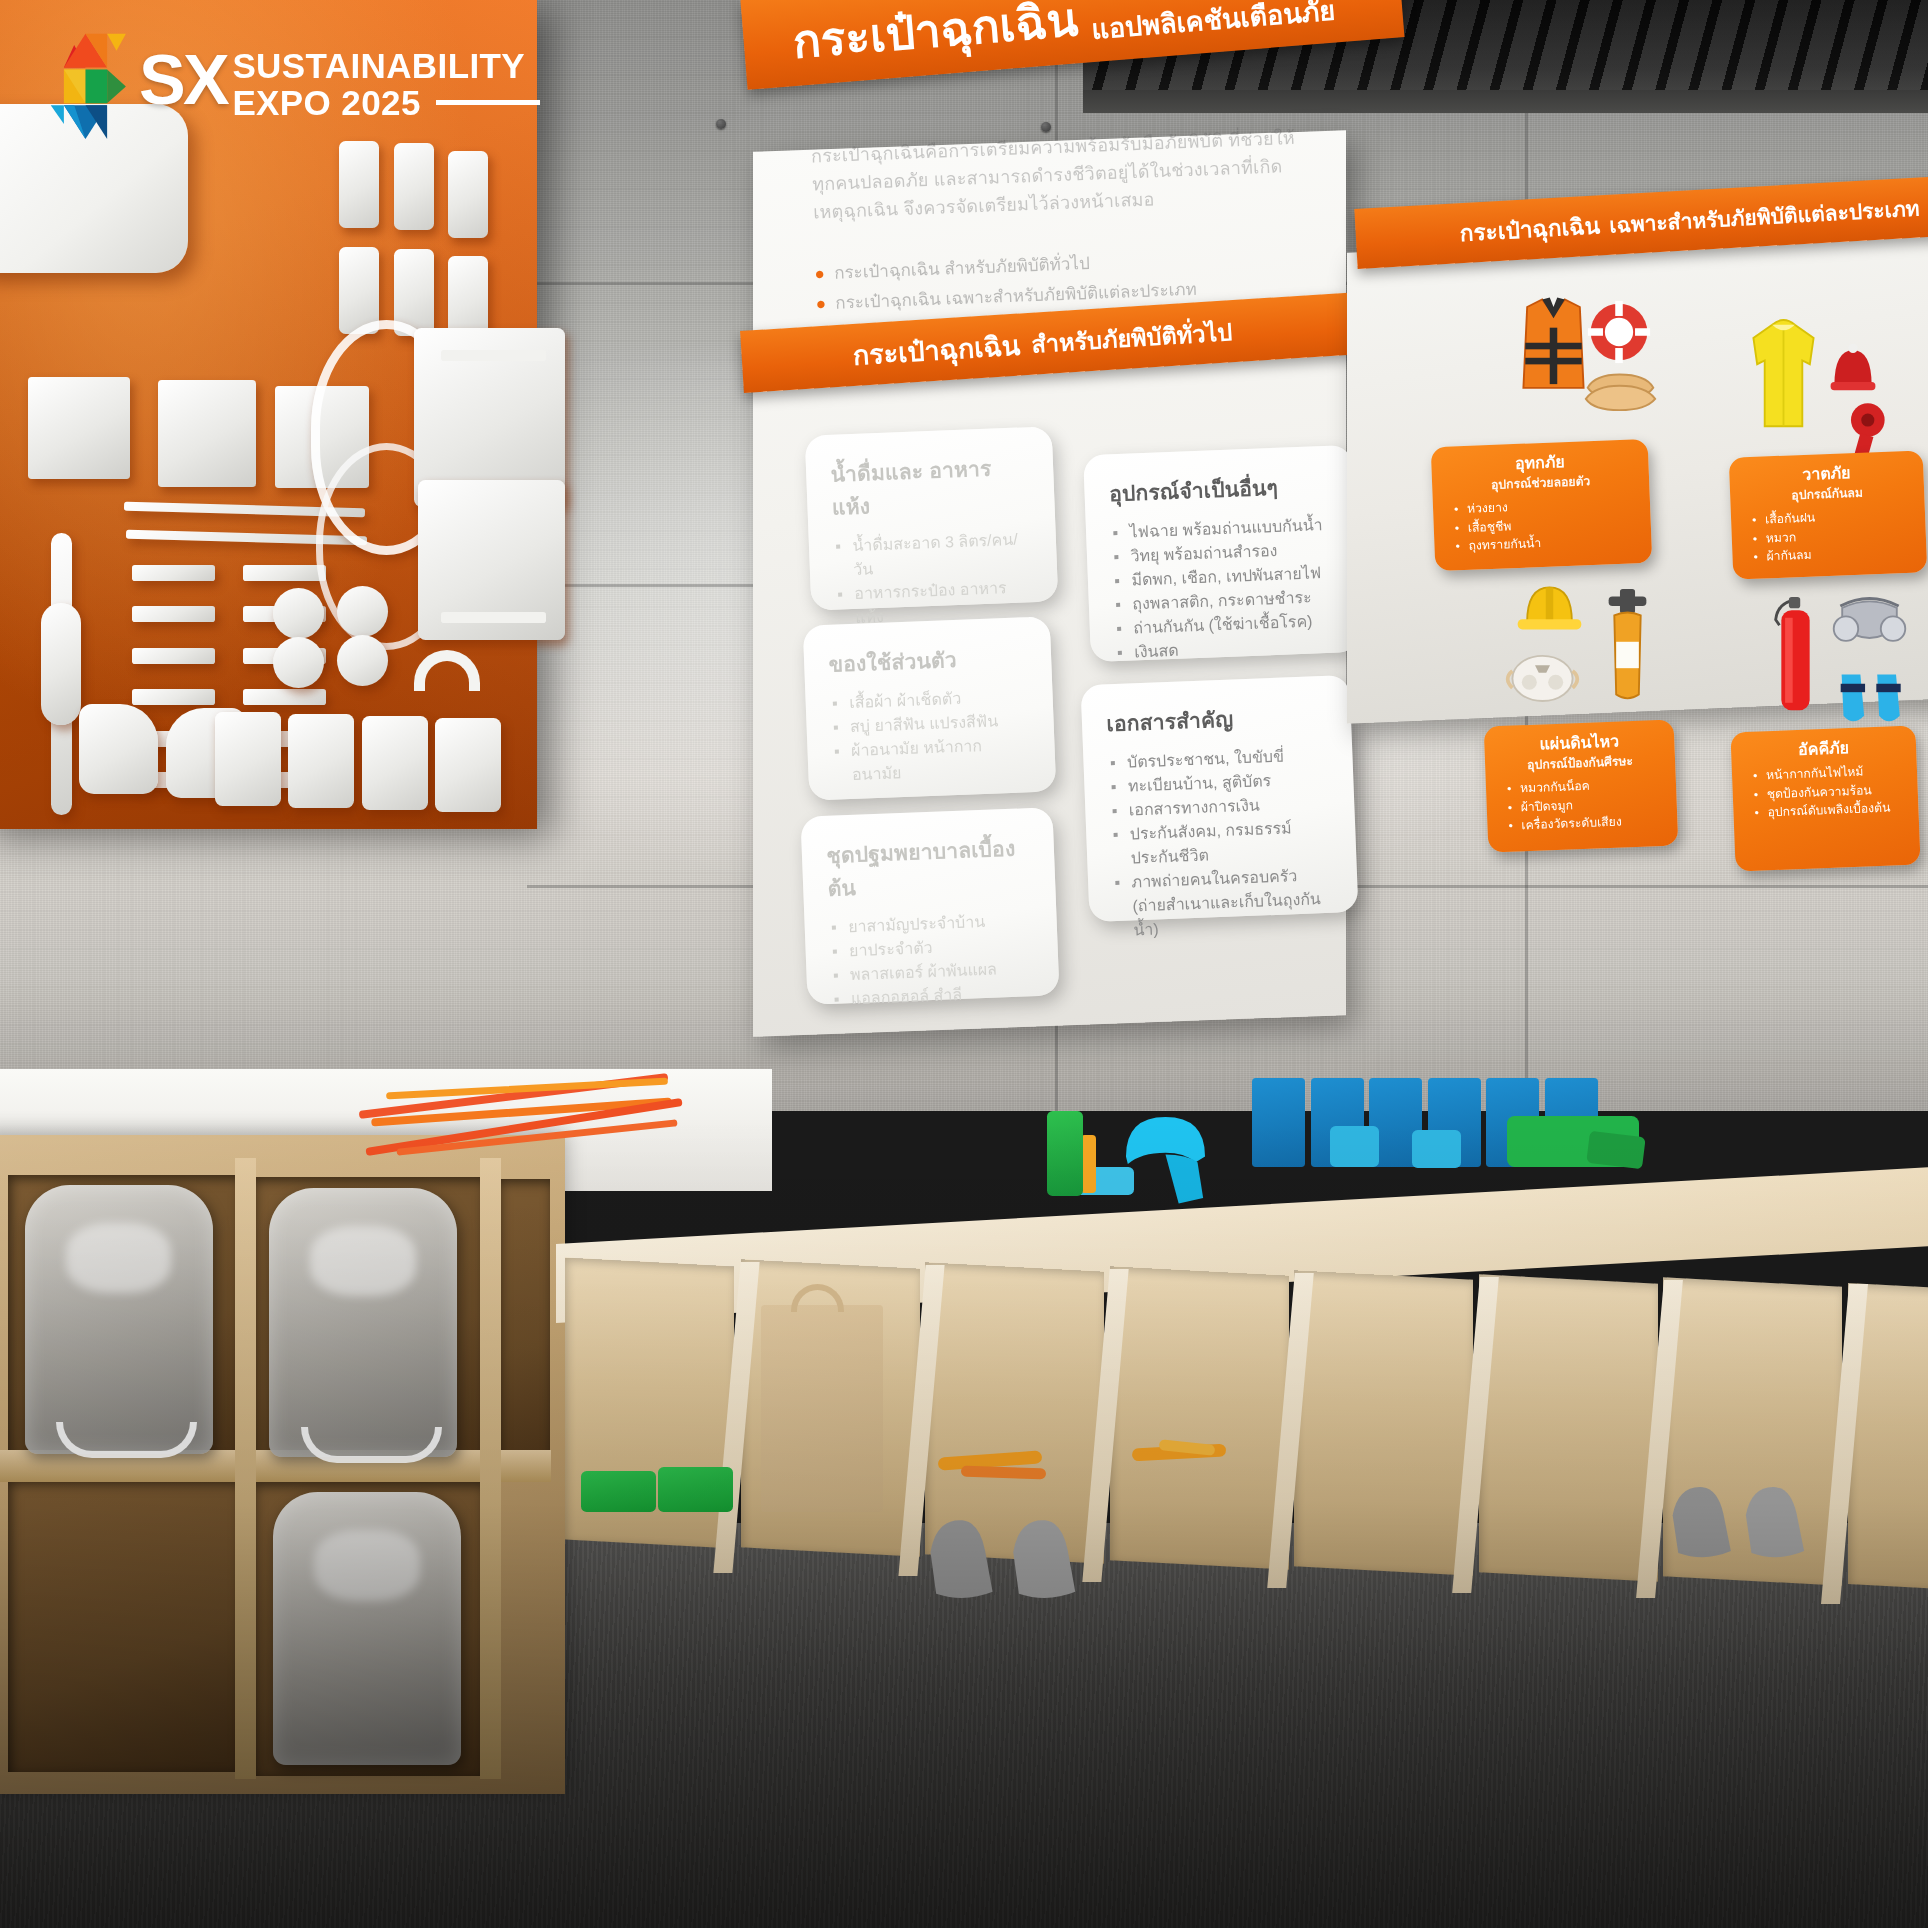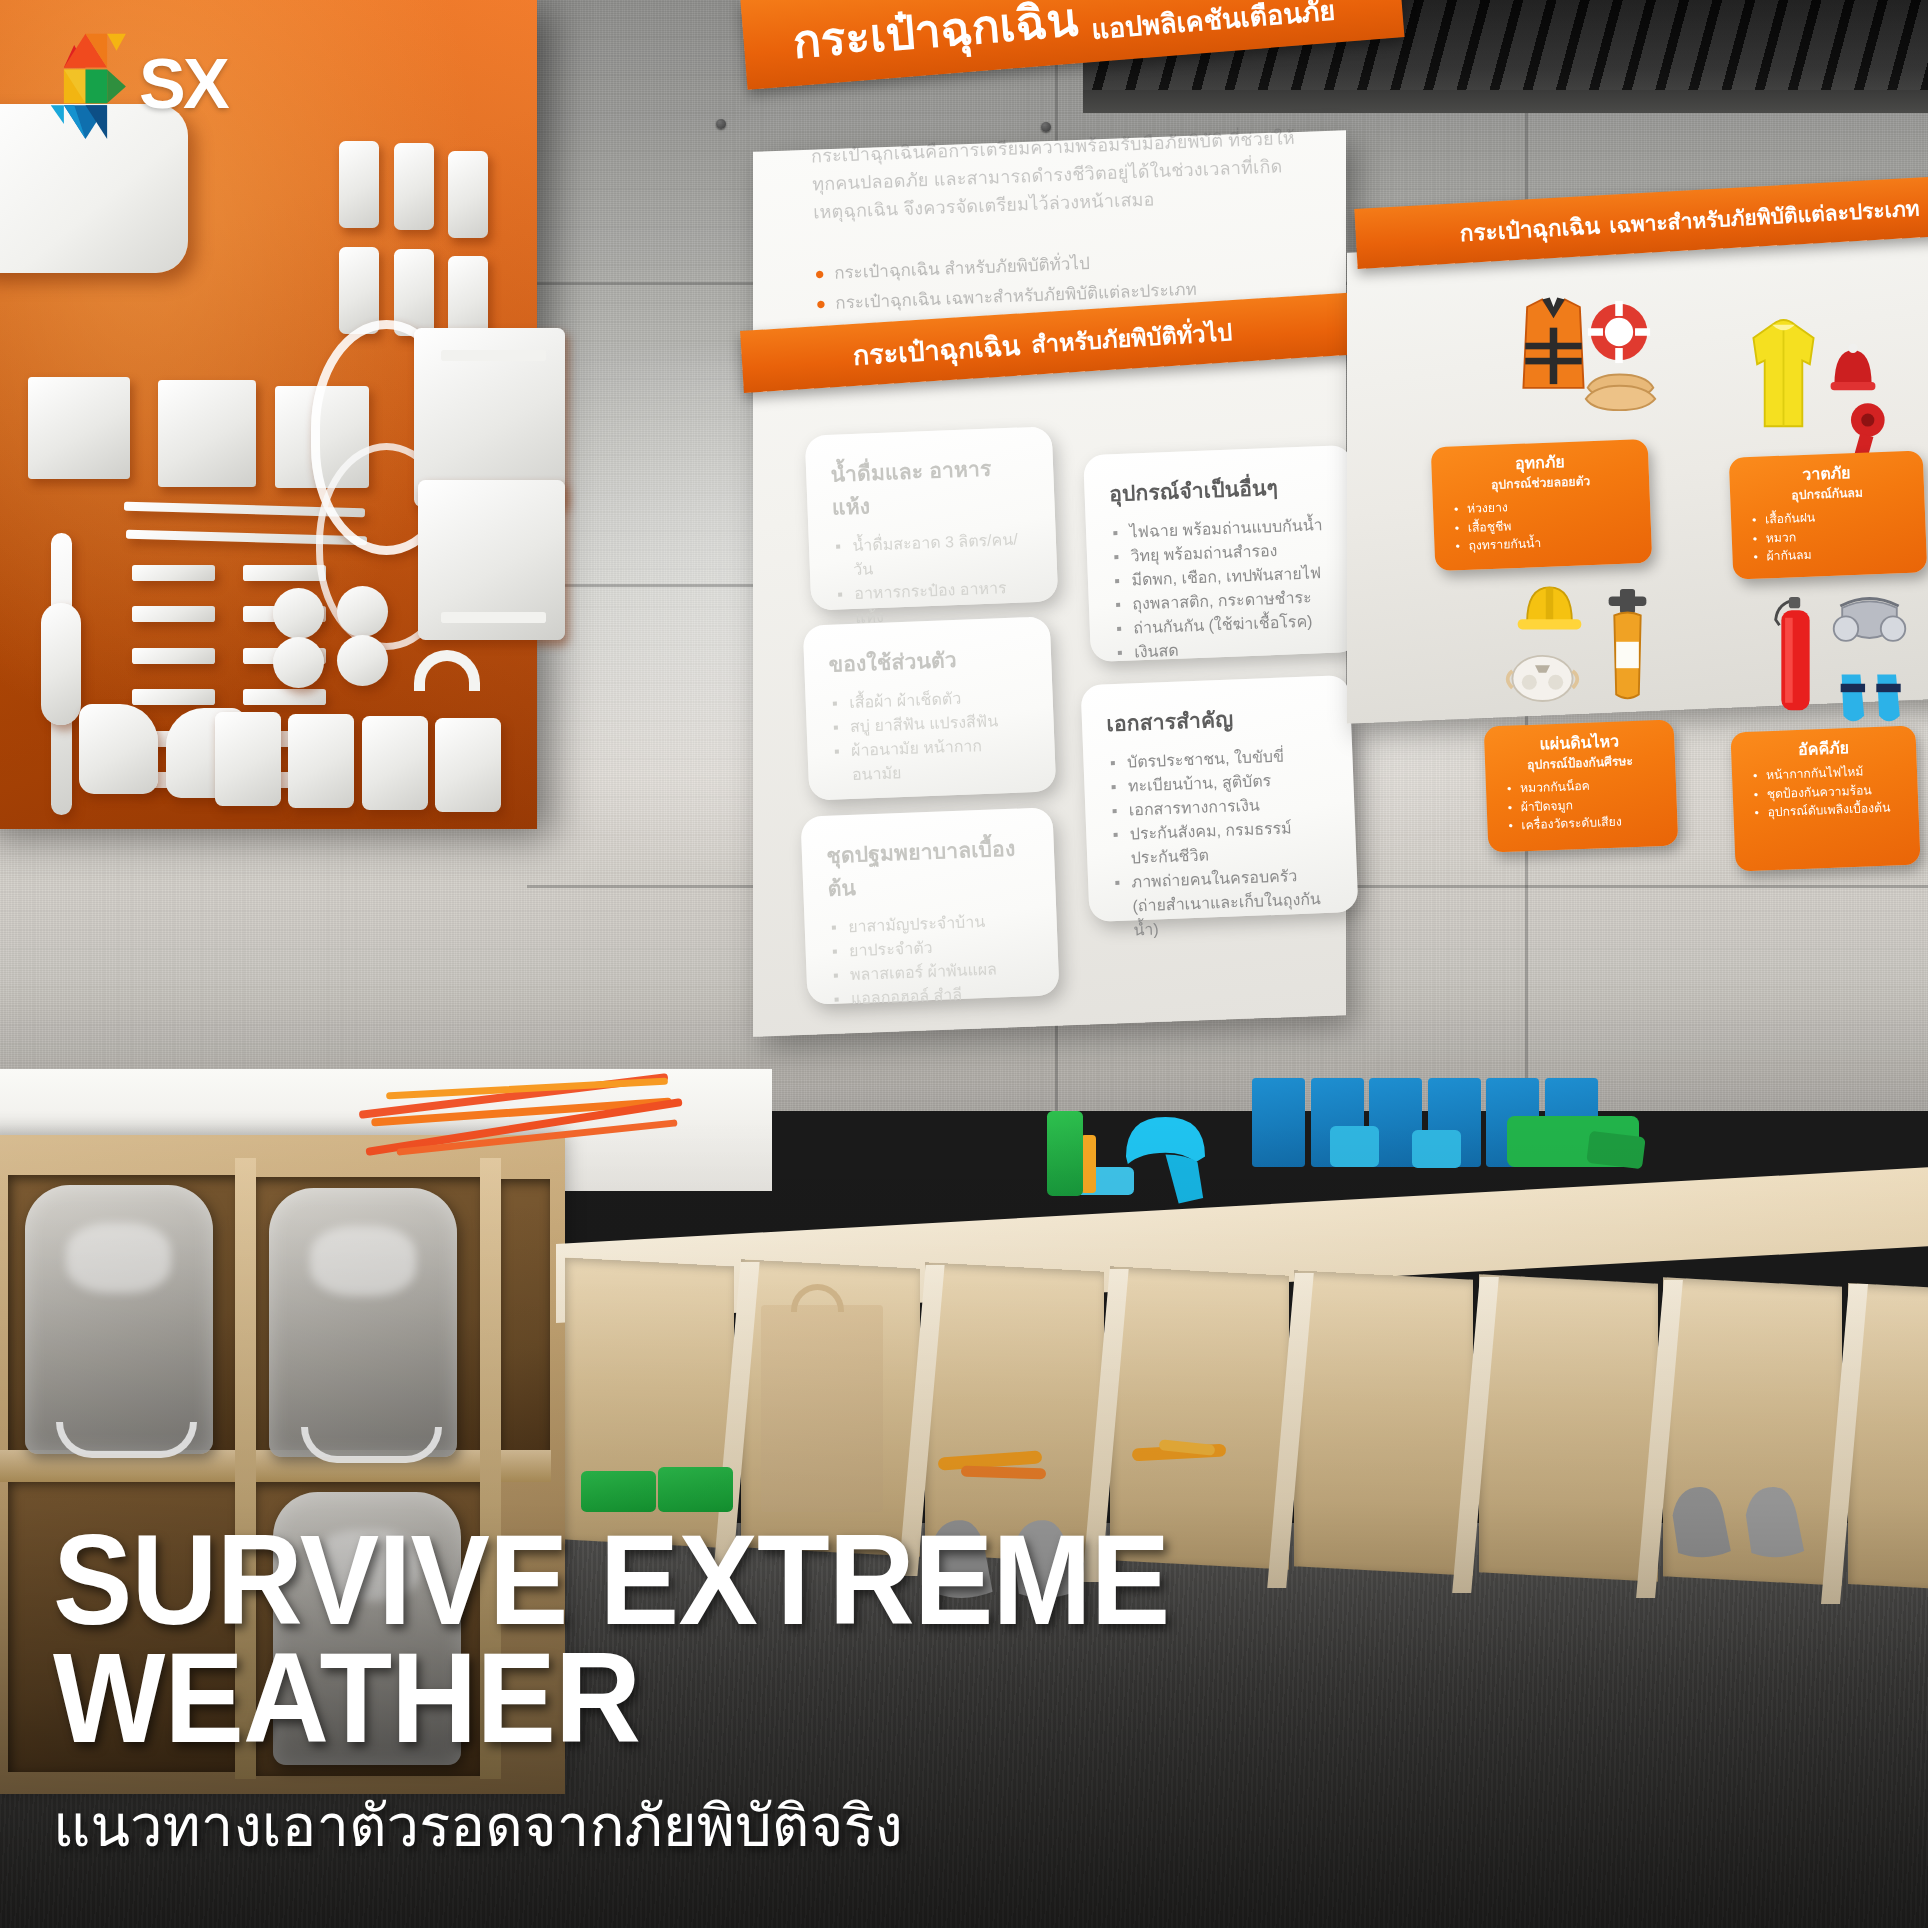--- a/index.html
+++ b/index.html
@@ -593,23 +593,25 @@
       <polygon points="20,42 43,78 43,42" fill="#f2c227"></polygon>
       <rect x="43" y="42" width="23" height="36" fill="#16a24a"></rect>
       <polygon points="66,42 86,60 66,78" fill="#2f8f3e"></polygon>
       <polygon points="20,80 66,80 43,116" fill="#0f6fae"></polygon>
       <polygon points="20,80 43,116 31,80" fill="#1592cf"></polygon>
       <polygon points="43,80 66,80 66,116" fill="#0d4f86"></polygon>
       <polygon points="6,80 20,80 20,100" fill="#1aa7da"></polygon>
     </svg>
     <div class="logo-text" style="display:flex;">
       <div class="logo-sx">SX</div>
+      <div class="logo-lines">
+        <div class="logo-l1">SUSTAINABILITY</div>
+        <div class="logo-l2">
+          <span>EXPO 2025</span>
+          <span class="logo-rule"></span>
+        </div>
+      </div>
     </div>
   </div>
 
-  <div class="headline">
-    <div class="hl-line">SURVIVE EXTREME</div>
-    <div class="hl-line">WEATHER</div>
-    <div class="hl-sub">แนวทางเอาตัวรอดจากภัยพิบัติจริง</div>
-  </div>
 
 </div>
 
 
 </body></html>

